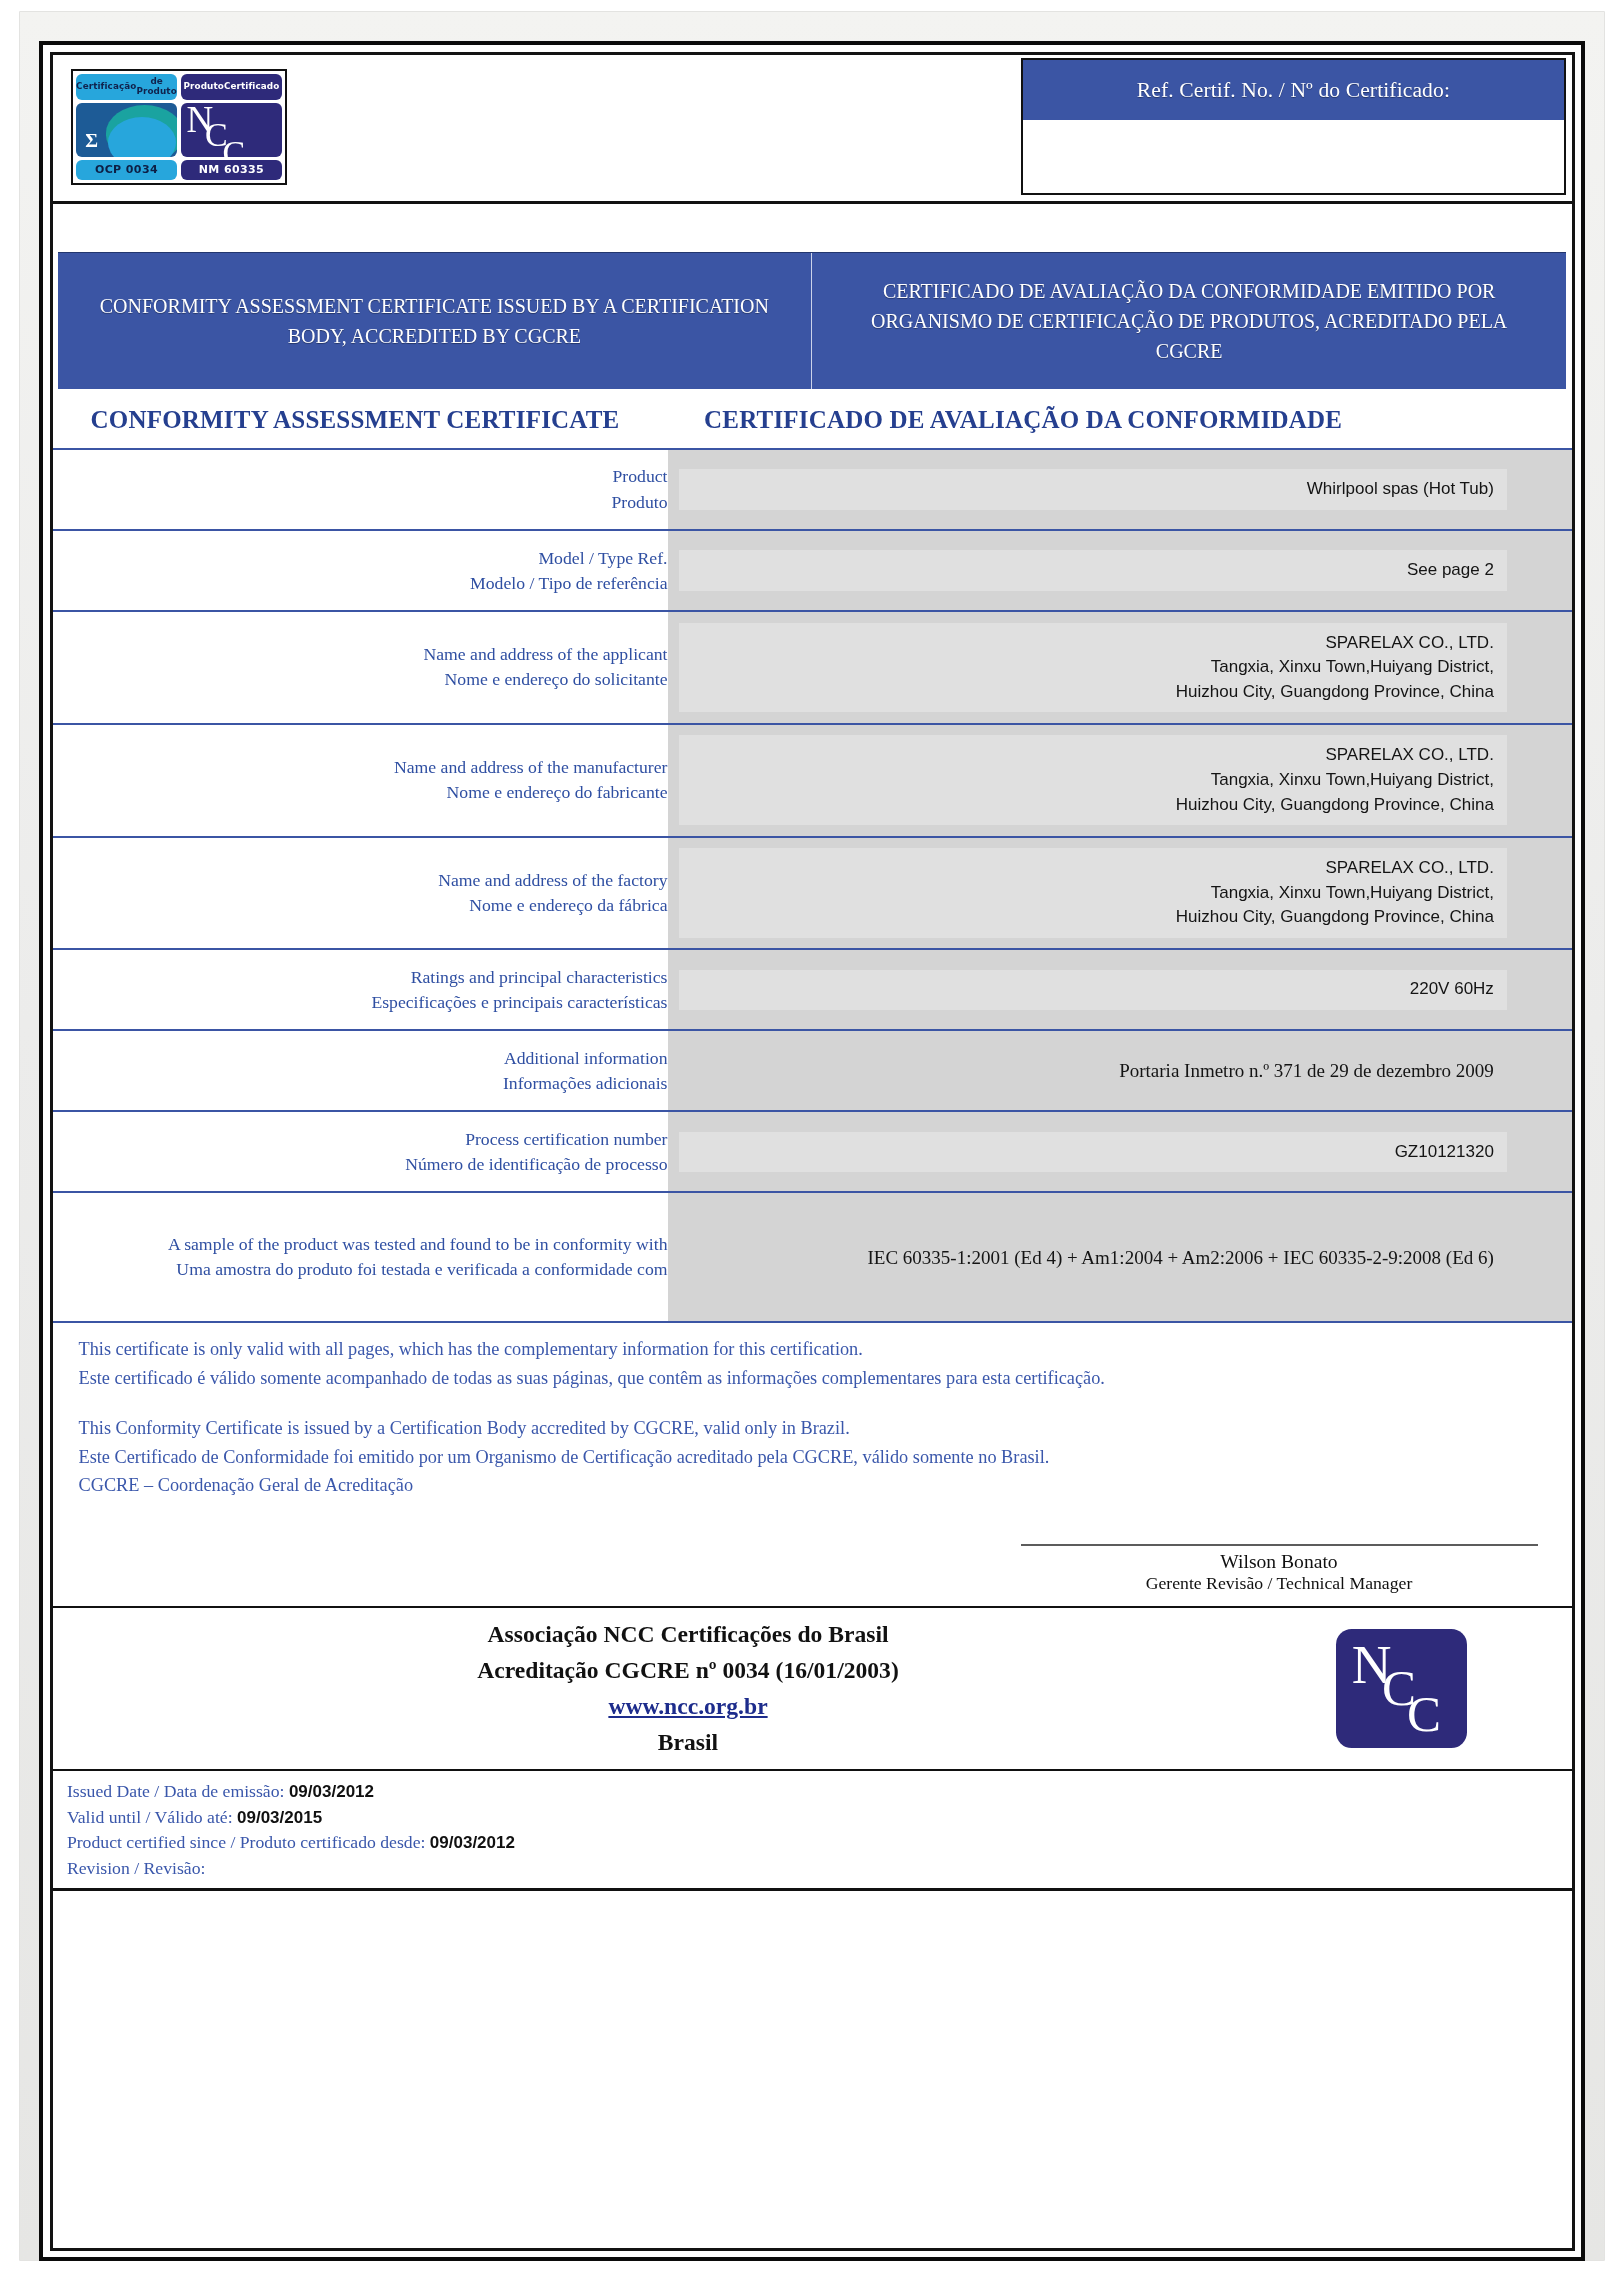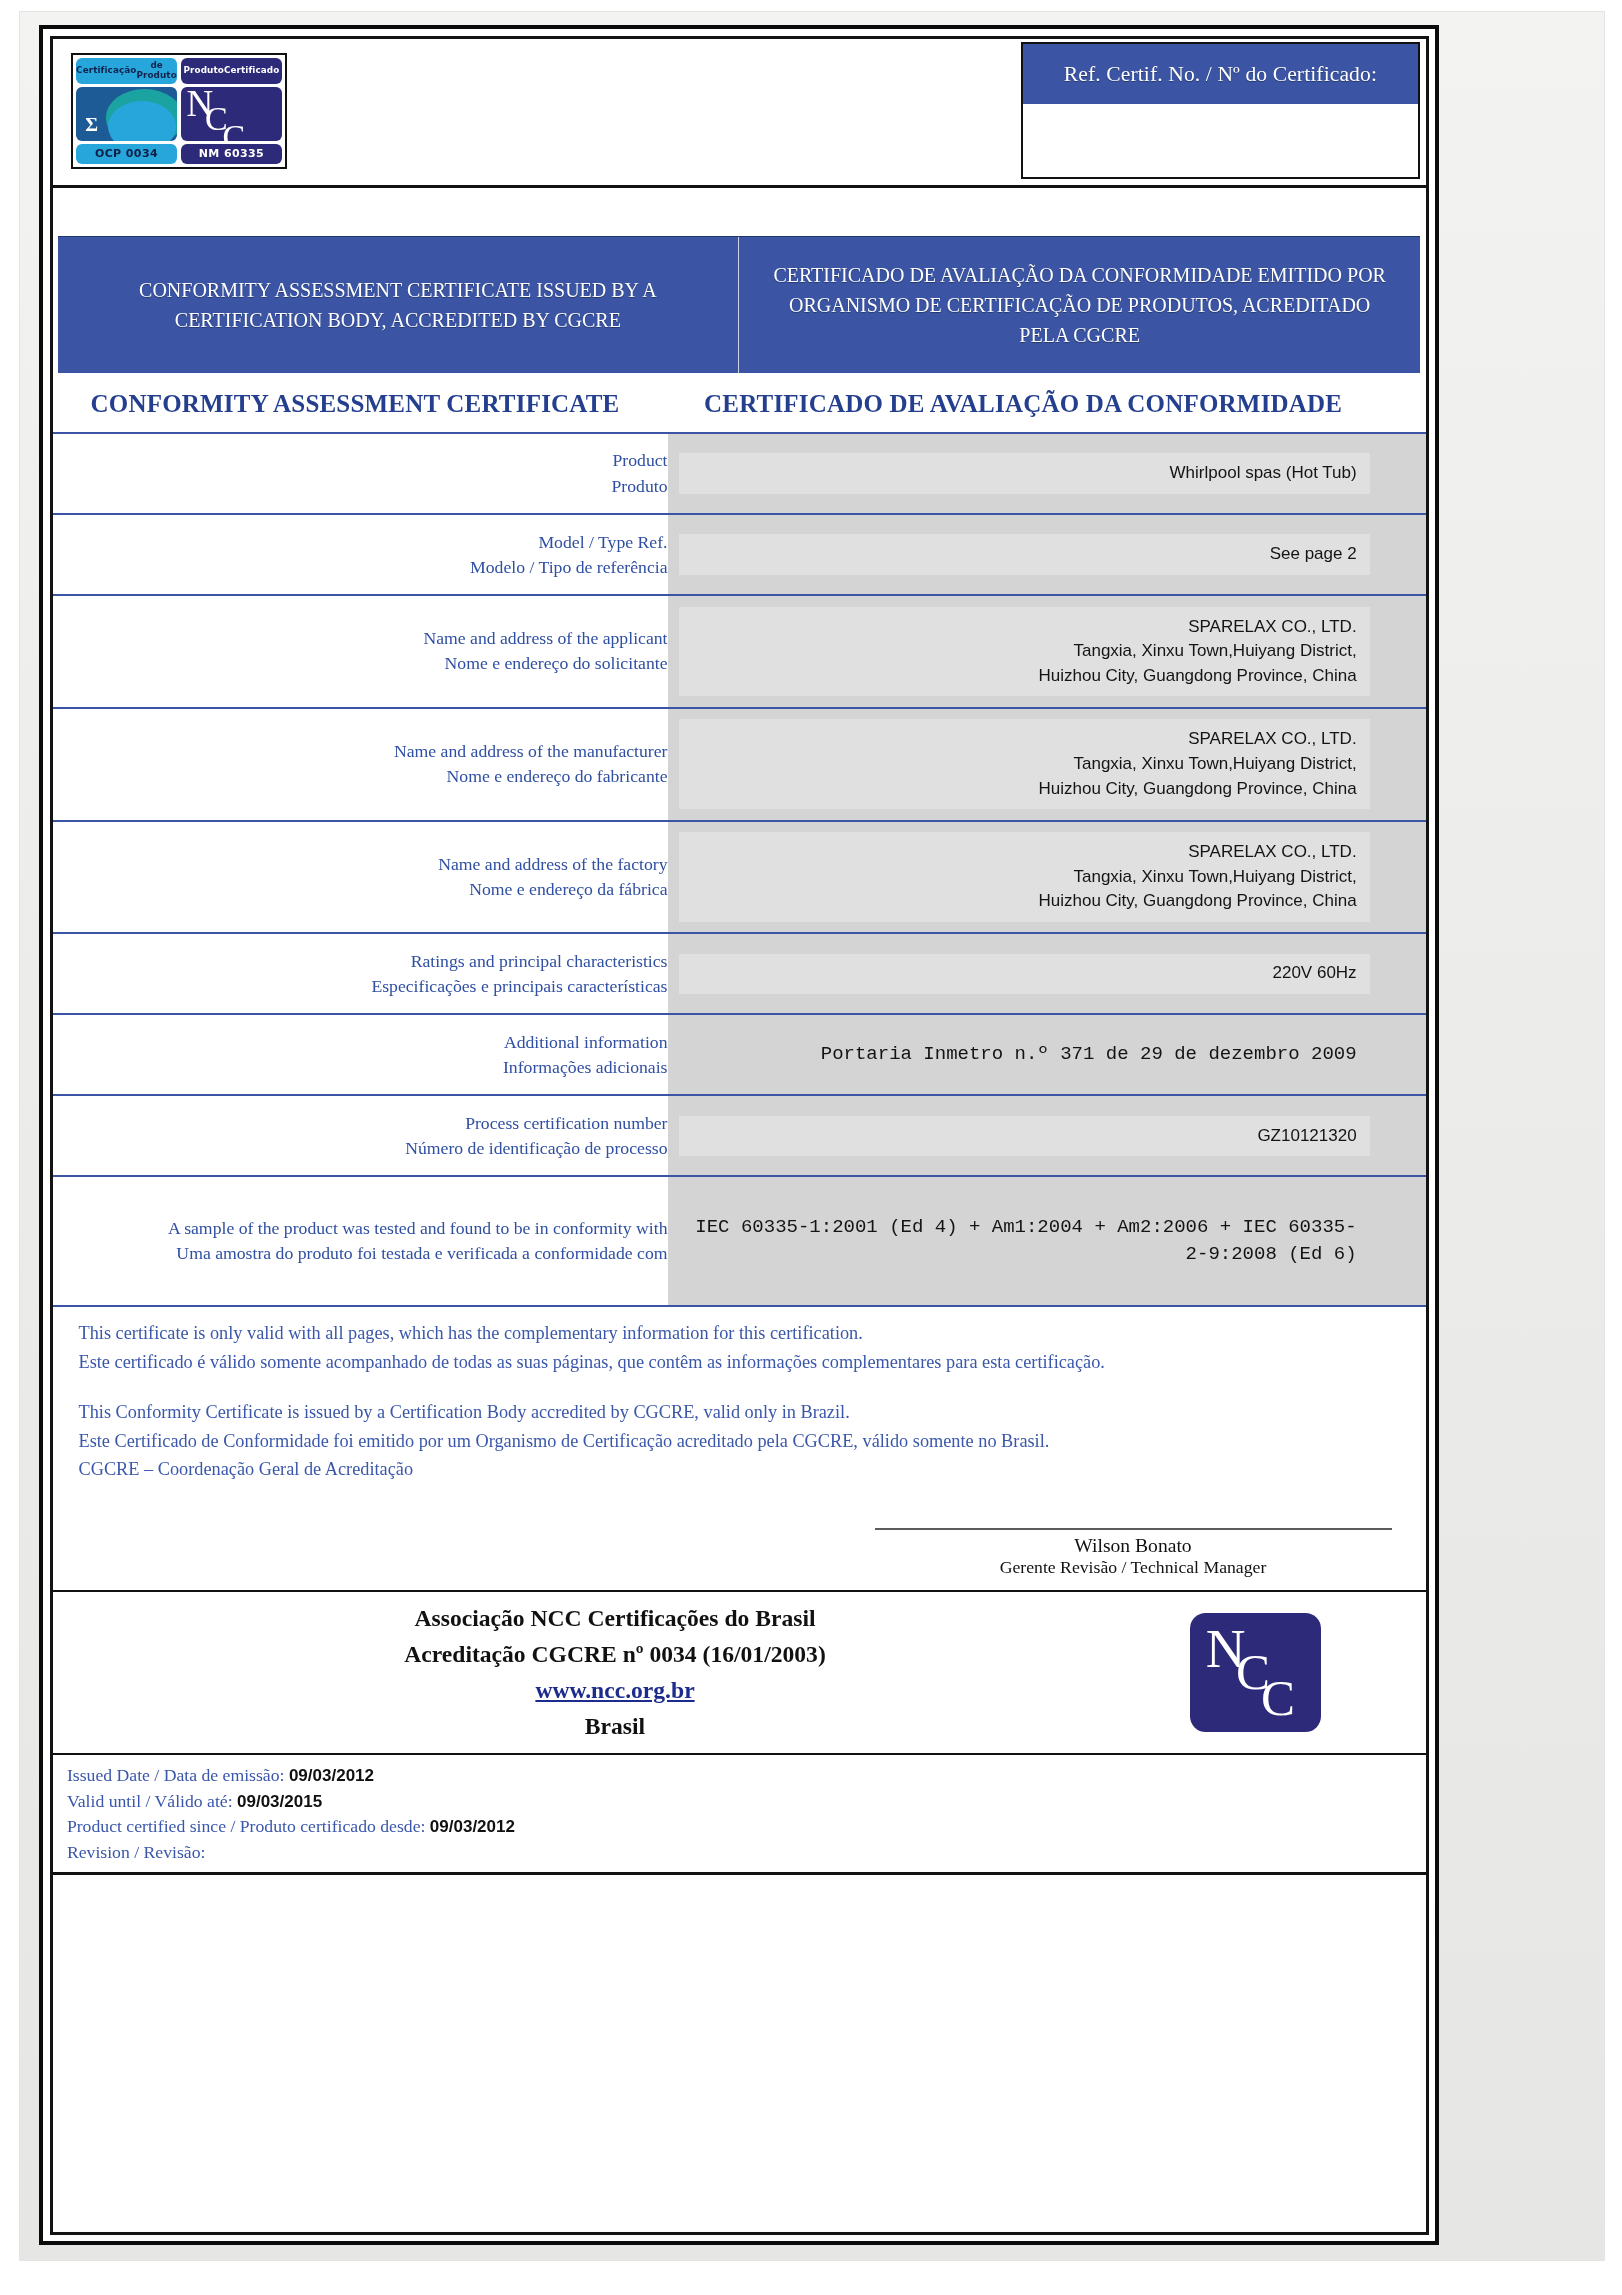--- a/index.html
+++ b/index.html
@@ -14,21 +14,21 @@
   #page{
     position:absolute; left:0; top:0; width:1623px; height:2295px;
     background:#ffffff; overflow:hidden;
   }
   #paper{
     position:absolute; left:19.6px; top:11.8px; width:1584px; height:2248px;
     background:linear-gradient(180deg,#f3f3f1 0%,#ececeb 45%,#e6e6e4 100%);
     box-shadow:0 0 0 0.7px #d7d7d5;
   }
   #outer-black{
-    position:absolute; left:39px; top:25px; width:1400px; height:2220px;
+    position:absolute; left:39px; top:41px; width:1546px; height:2220px;
     background:#ffffff;
     border:4.6px solid #0b0b0b;
     box-sizing:border-box;
   }
   #inner-black{
     position:absolute; left:6.5px; top:6.5px; right:6.5px; bottom:6.5px;
     border:3.3px solid #131313;
     background:#ffffff;
     box-sizing:border-box;
     overflow:hidden;
@@ -166,21 +166,21 @@
   }
   .vbox{
     background:#e0e0e0;
     padding:7.9px 13px;
     font-family:"Liberation Sans", sans-serif;
     font-size:17px; line-height:1.45; color:#141414;
     width:94%;
     box-sizing:border-box;
   }
   .vbox.serif{
-    font-family:Liberation Mono, monospace;
+    font-family:Liberation Serif, serif;
     font-size:19px;
     background:transparent; padding-left:14.4px;
   }
   .row.tall{ min-height:110px; }
   .row.tallest{ min-height:128px; }
 
   
   .notes{
     padding:11.8px 26px 10.5px 26px;
     color:#3a57ab; font-size:18.3px; line-height:1.56;

